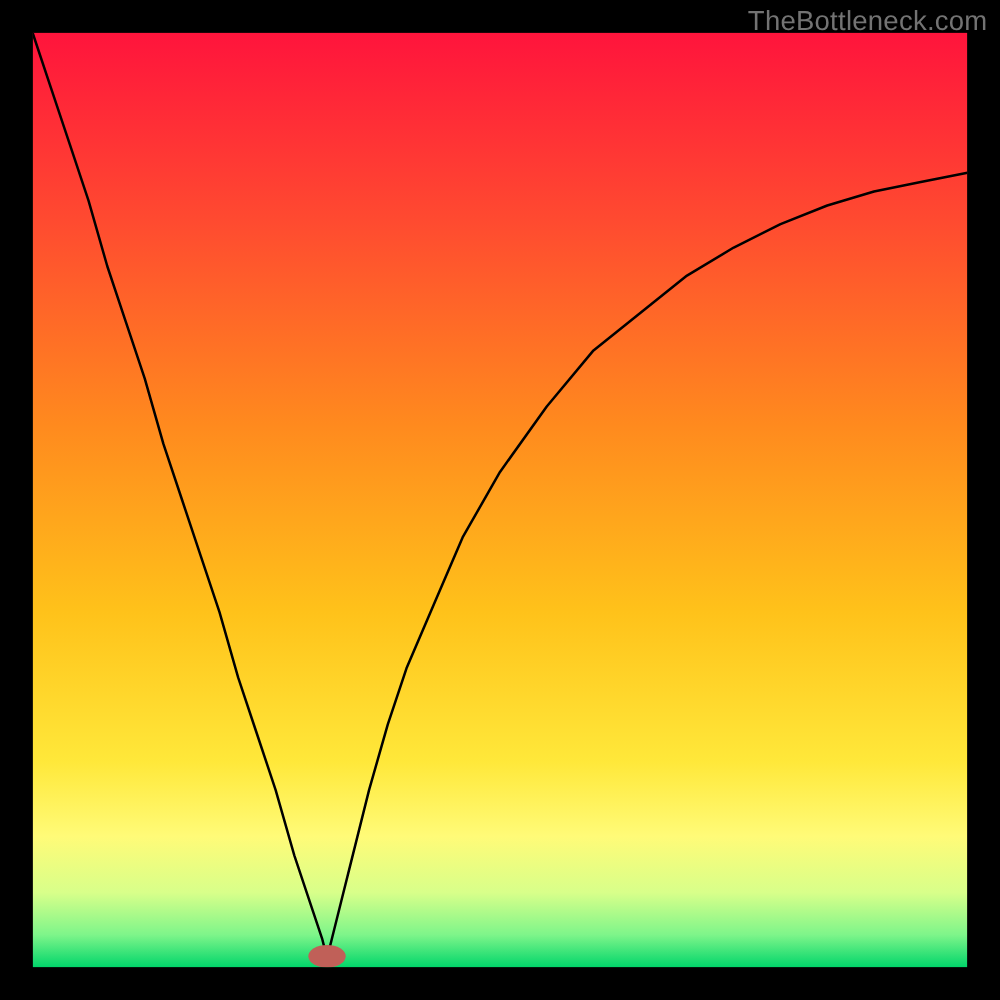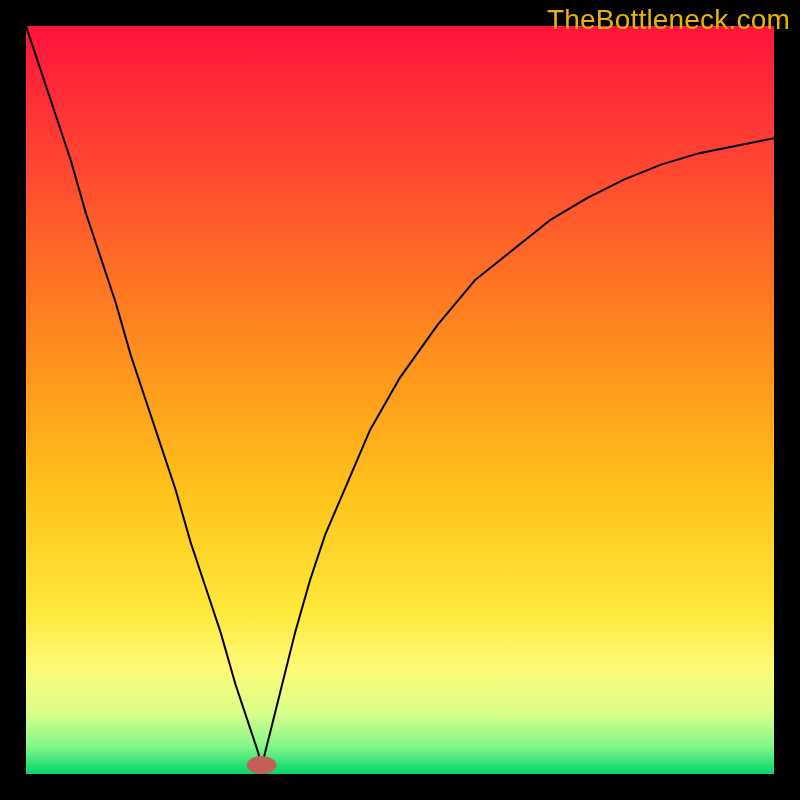--- a/index.html
+++ b/index.html
@@ -22,22 +22,22 @@
     left: 26px;
     top: 26px;
     width: 748px;
     height: 748px;
     overflow: hidden;
   }
   .watermark {
     position: absolute;
     top: 4px;
     right: 10px;
-    color: #eab308;
-    font-size: 28px;
+    color: #737373;
+    font-size: 22px;
     font-weight: 500;
     letter-spacing: 0.2px;
     z-index: 50;
   }
   svg { display: block; }
 </style>
 </head>
 <body>
 
 <div class="frame">

